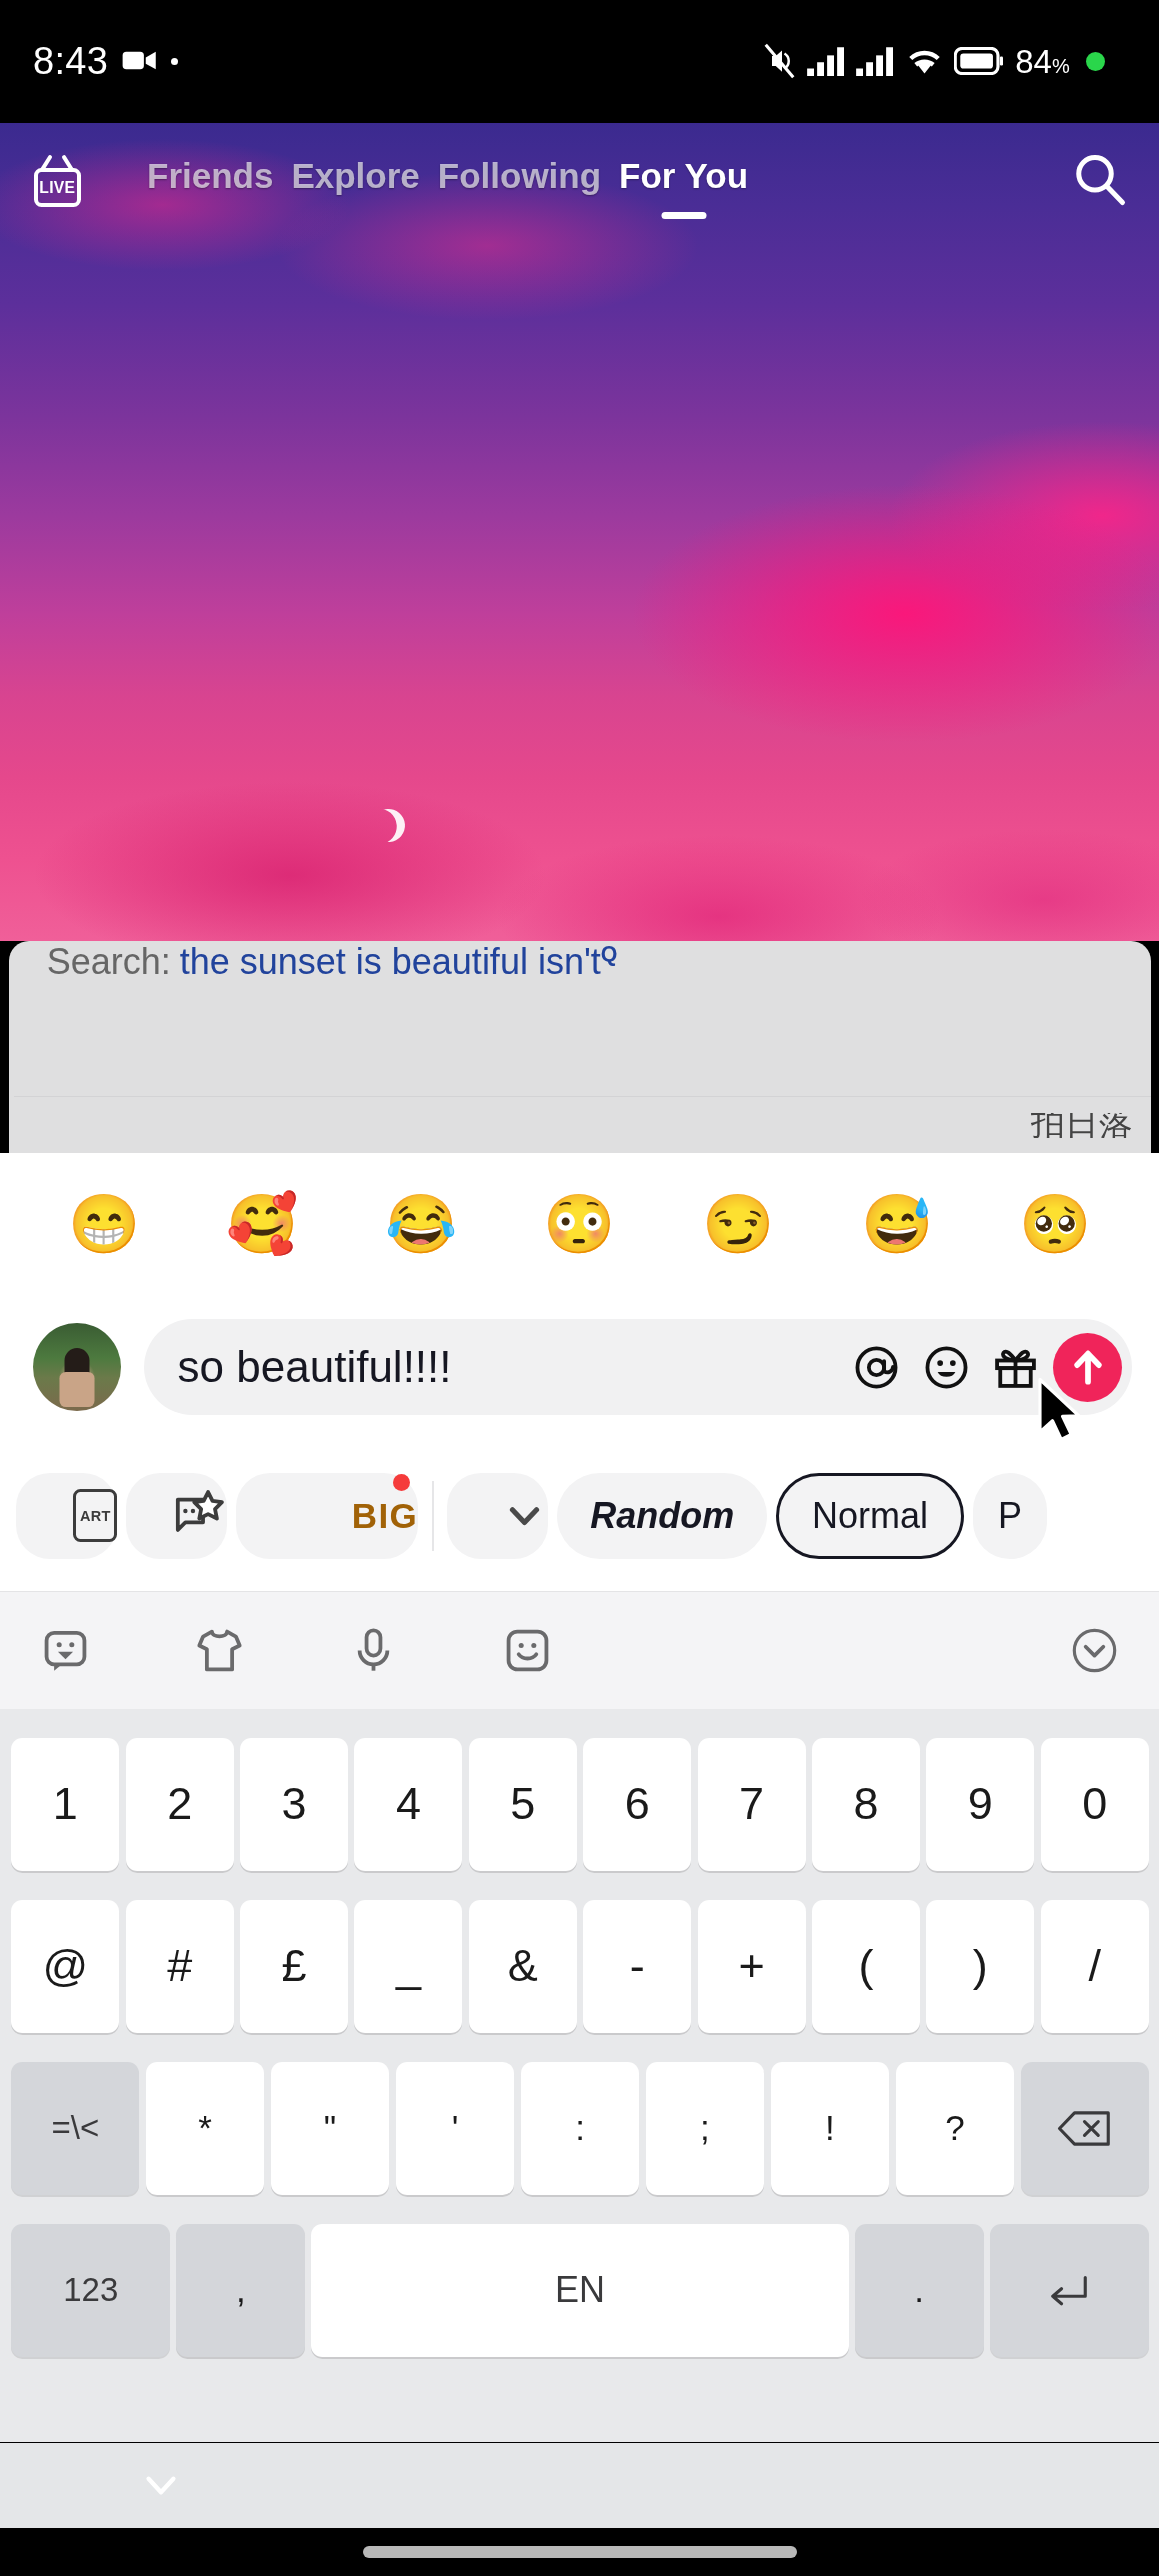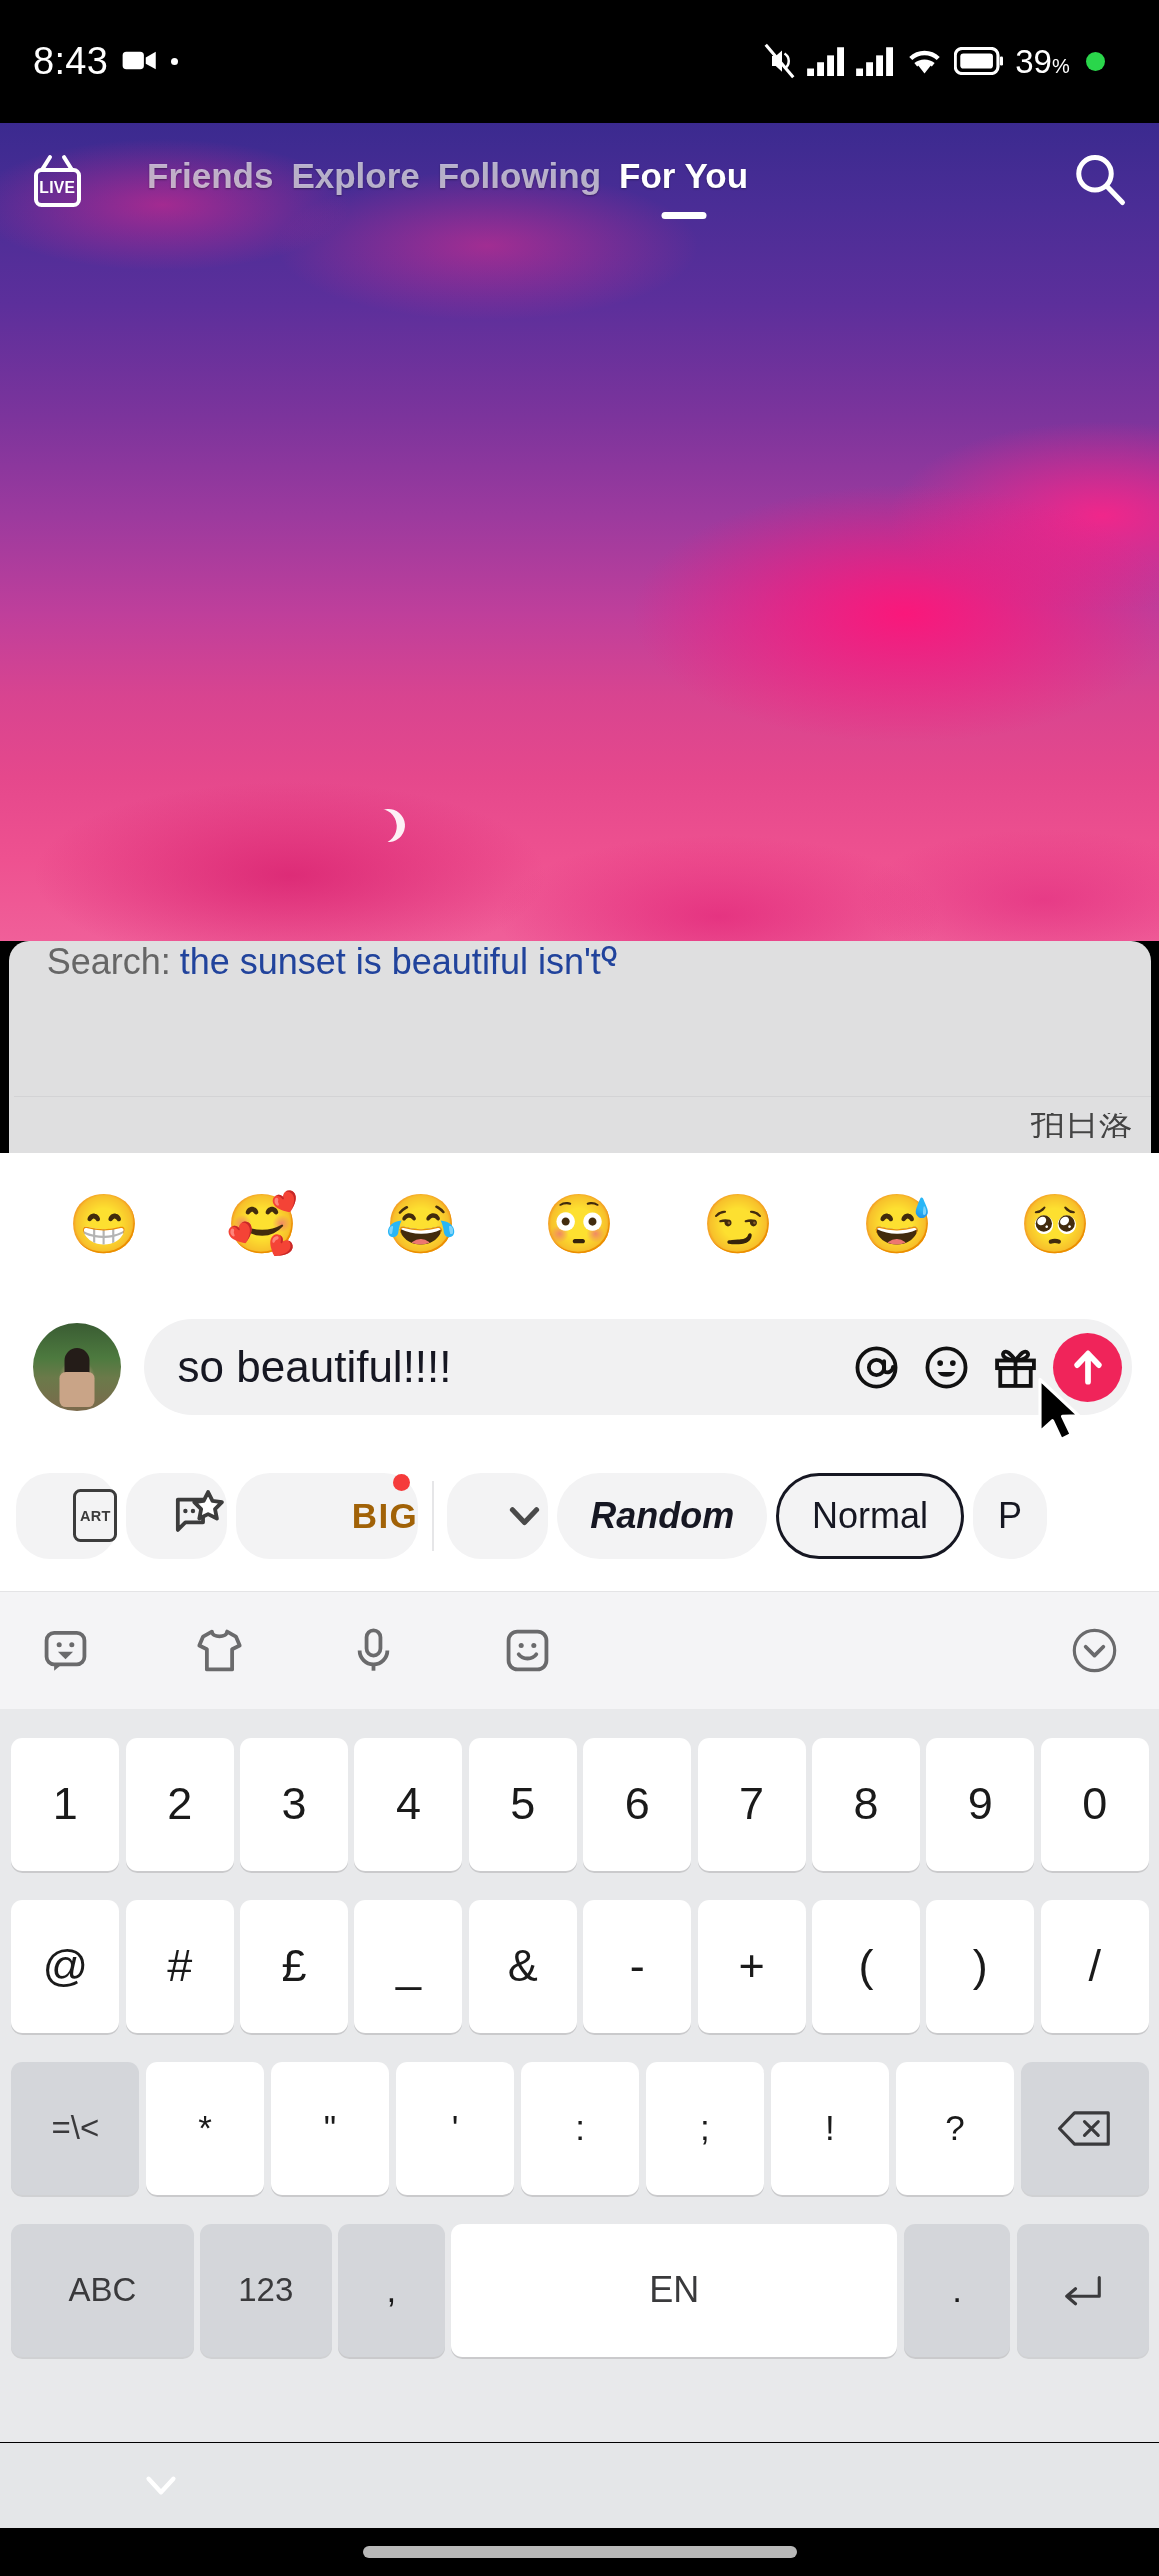--- a/index.html
+++ b/index.html
@@ -262,21 +262,21 @@
             <path d="M17 30 a22 22 0 0 1 28 0" stroke="#fff" stroke-width="7" fill="none"></path>
           </svg>
       </span>
       <span>
         <svg width="49" height="28" viewBox="0 0 78 44">
             <rect x="2" y="2" width="68" height="40" rx="11" stroke="#fff" stroke-width="5" fill="none"></rect>
             <rect x="10" y="10" width="52" height="24" rx="5" fill="#fff"></rect>
             <rect x="73" y="15" width="5" height="14" rx="2" fill="#fff"></rect>
           </svg>
       </span>
-      <span class="sb-batt-pct"><span>39</span><span class="pct">%</span></span>
+      <span class="sb-batt-pct"><span>84</span><span class="pct">%</span></span>
       <span class="sb-green"></span>
     </div>
   </div>
 
   <div class="video">
     <div class="moon"></div>
   </div>
 
   <div class="topnav">
     <div class="live-icon">
@@ -470,21 +470,20 @@
       <div class="key sym-small">!</div>
       <div class="key sym-small">?</div>
       <div class="key fn bksp">
         <svg width="55" height="39" viewBox="0 0 88 62">
             <path d="M28 6 L82 6 L82 56 L28 56 L4 31 Z" stroke="#3a3a3c" stroke-width="5" fill="none" stroke-linejoin="round"></path>
             <path d="M44 20 L66 42 M66 20 L44 42" stroke="#3a3a3c" stroke-width="5" stroke-linecap="round"></path>
           </svg>
       </div>
     </div>
     <div class="krow">
-      <div class="key fn abc">ABC</div>
       <div class="key fn num123">123</div>
       <div class="key comma">,</div>
       <div class="key space">EN</div>
       <div class="key period">.</div>
       <div class="key fn enter">
         <svg width="50" height="38" viewBox="0 0 80 60">
             <path d="M66 10 L66 40 L14 40 M14 40 L28 28 M14 40 L28 52" stroke="#3a3a3c" stroke-width="5" fill="none" stroke-linecap="round" stroke-linejoin="round"></path>
           </svg>
       </div>
     </div>

